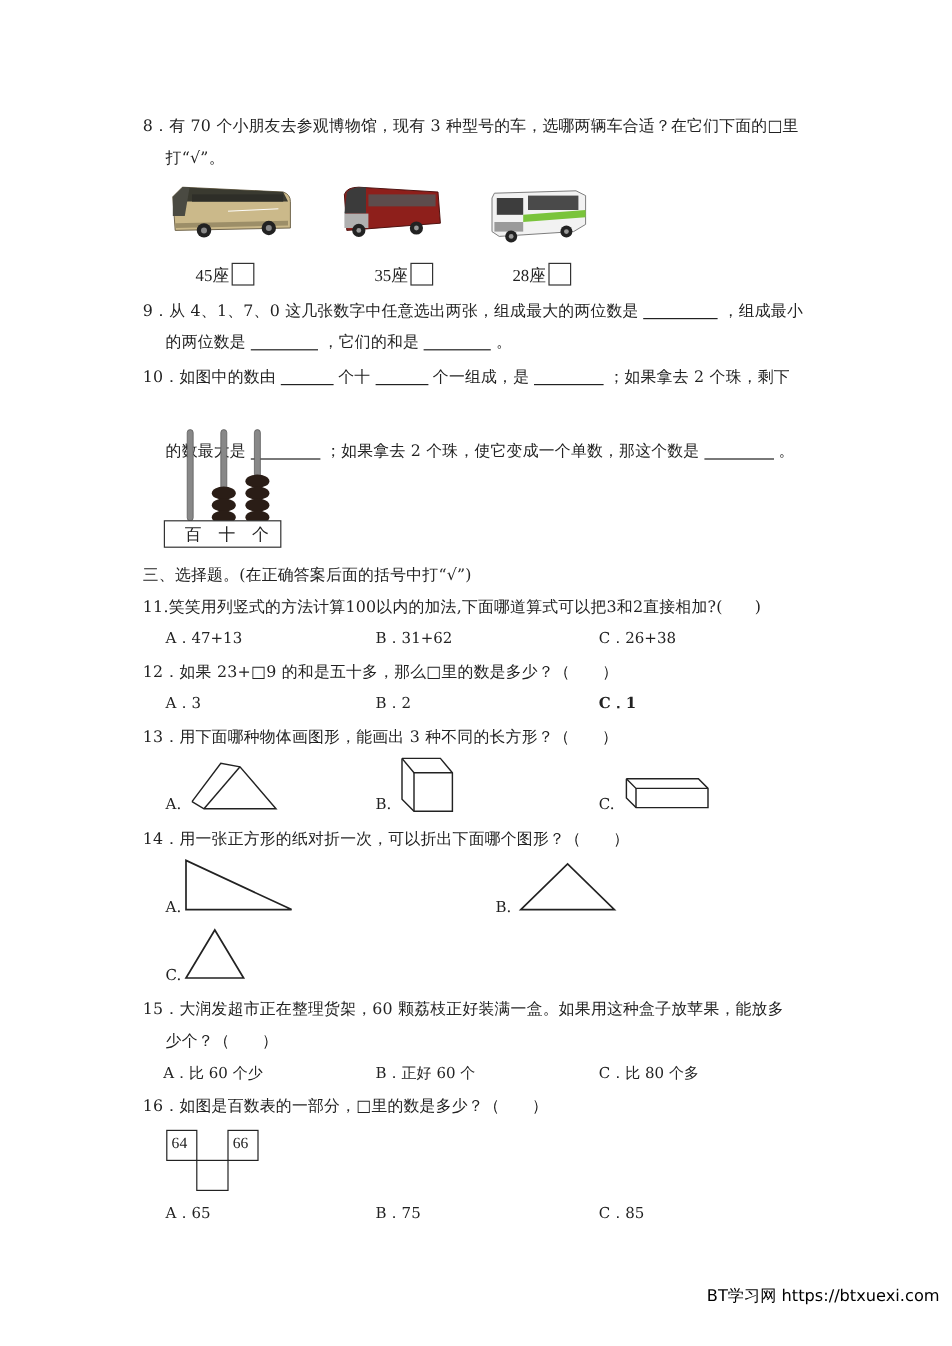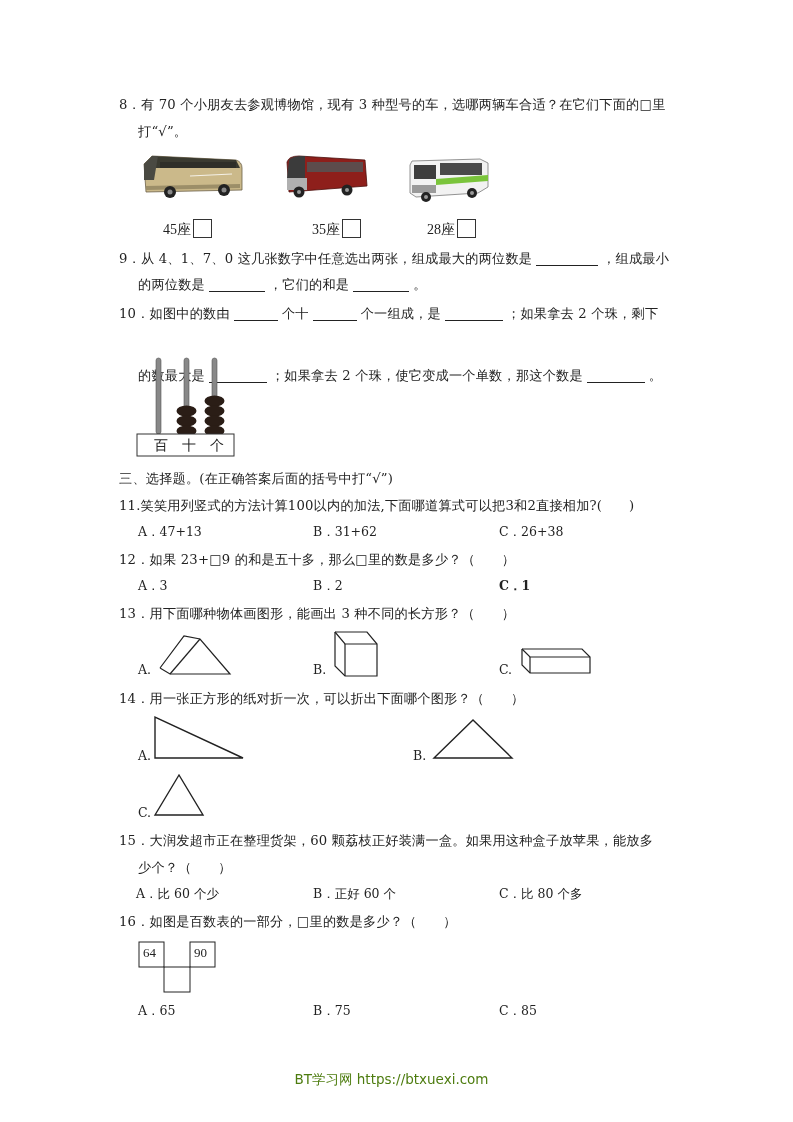--- a/index.html
+++ b/index.html
@@ -8,21 +8,21 @@
       font-family: "DejaVu Serif", "Liberation Serif", serif;
       color: #222; font-size: 13px;
     }
     .abs { position: absolute; white-space: nowrap; }
     .line { position: absolute; left: 119px; white-space: nowrap; font-size: 13.2px; letter-spacing: 0.2px; text-align: right; }
     .indent { left: 138px; }
     .blank { display: inline-block; border-bottom: 1px solid #222; height: 14px; vertical-align: -3px; margin: 0 4px; }
     .box { display: inline-block; width: 17px; height: 17px; border: 1px solid #333; vertical-align: -4px; margin-left: 2px; background: #fff; }
     .seat { position: absolute; font-family: "Liberation Serif", serif; font-size: 14px; top: 219px; }
     .opt { position: absolute; font-size: 12.5px; white-space: nowrap; }
-    .footer { position: absolute; top: 1071px; left: 0; width: 783px; text-align: center; font-family: "DejaVu Sans", sans-serif; font-size: 13.5px; color: #4d7c0f; }
+    .footer { position: absolute; top: 1071px; left: 0; width: 783px; text-align: right; font-family: "DejaVu Sans", sans-serif; font-size: 13.5px; color: #000000; }
     svg { position: absolute; overflow: visible; }
   </style>
 </head>
 <body>
 
 <div class="line" style="top:96px;">8．有 70 个小朋友去参观博物馆，现有 3 种型号的车，选哪两辆车合适？在它们下面的□里</div>
 <div class="line indent" style="top:123px;">打“√”。</div>
 
 <svg style="left:140px;top:152px;" width="105" height="50" viewBox="0 0 105 50">
   <path d="M4,12 L12,4 L96,8 Q102,10 102,16 L102,38 L6,40 Z" fill="#cbb98a" stroke="#6b6048" stroke-width="0.8"></path>
@@ -153,18 +153,18 @@
 <div class="opt" style="left:313px;top:886px;">B．正好 60 个</div>
 <div class="opt" style="left:499px;top:886px;">C．比 80 个多</div>
 
 <div class="line" style="top:913px;">16．如图是百数表的一部分，□里的数是多少？（　　）</div>
 <svg style="left:138px;top:941px;" width="80" height="52" viewBox="0 0 80 52">
   <rect x="1" y="1" width="25" height="25" fill="none" stroke="#222" stroke-width="1"></rect>
   <rect x="52" y="1" width="25" height="25" fill="none" stroke="#222" stroke-width="1"></rect>
   <rect x="26" y="26" width="26" height="25" fill="none" stroke="#222" stroke-width="1"></rect>
 </svg>
 <div class="abs" style="left:143px;top:945px;font-size:13px;font-family:'Liberation Serif',serif;">64</div>
-<div class="abs" style="left:194px;top:945px;font-size:13px;font-family:'Liberation Serif',serif;">90</div>
+<div class="abs" style="left:194px;top:945px;font-size:13px;font-family:'Liberation Serif',serif;">66</div>
 <div class="opt" style="left:138px;top:1003px;">A．65</div>
 <div class="opt" style="left:313px;top:1003px;">B．75</div>
 <div class="opt" style="left:499px;top:1003px;">C．85</div>
 
 <div class="footer">BT学习网 https://btxuexi.com</div>
 
 </body></html>

